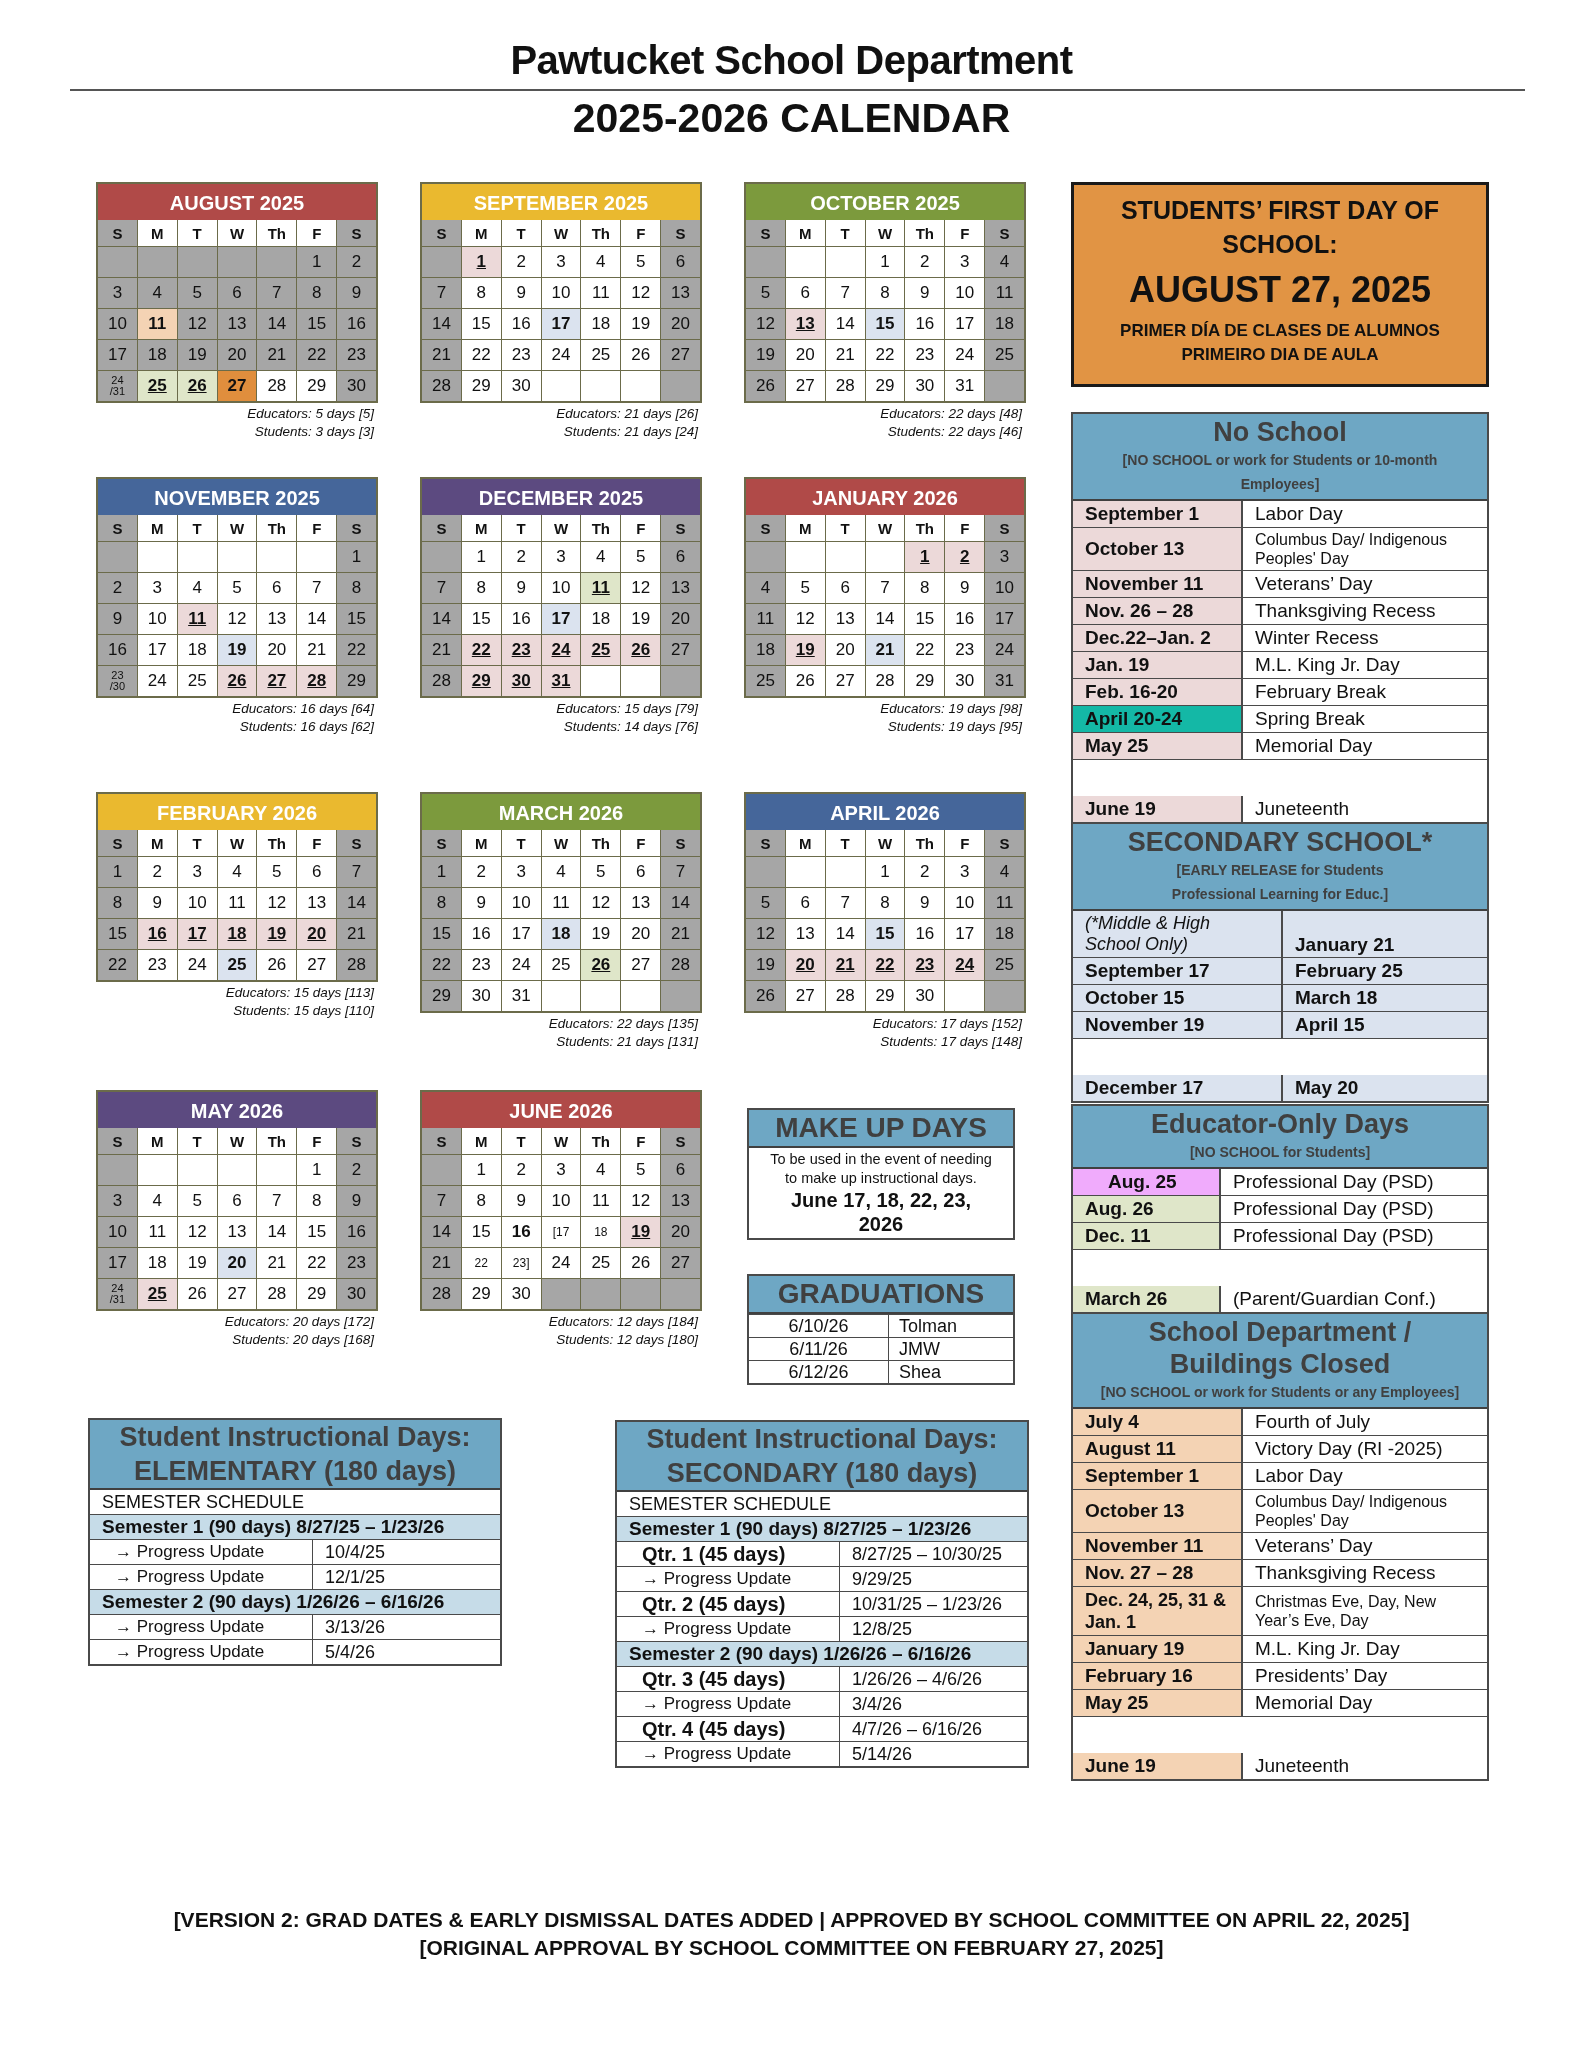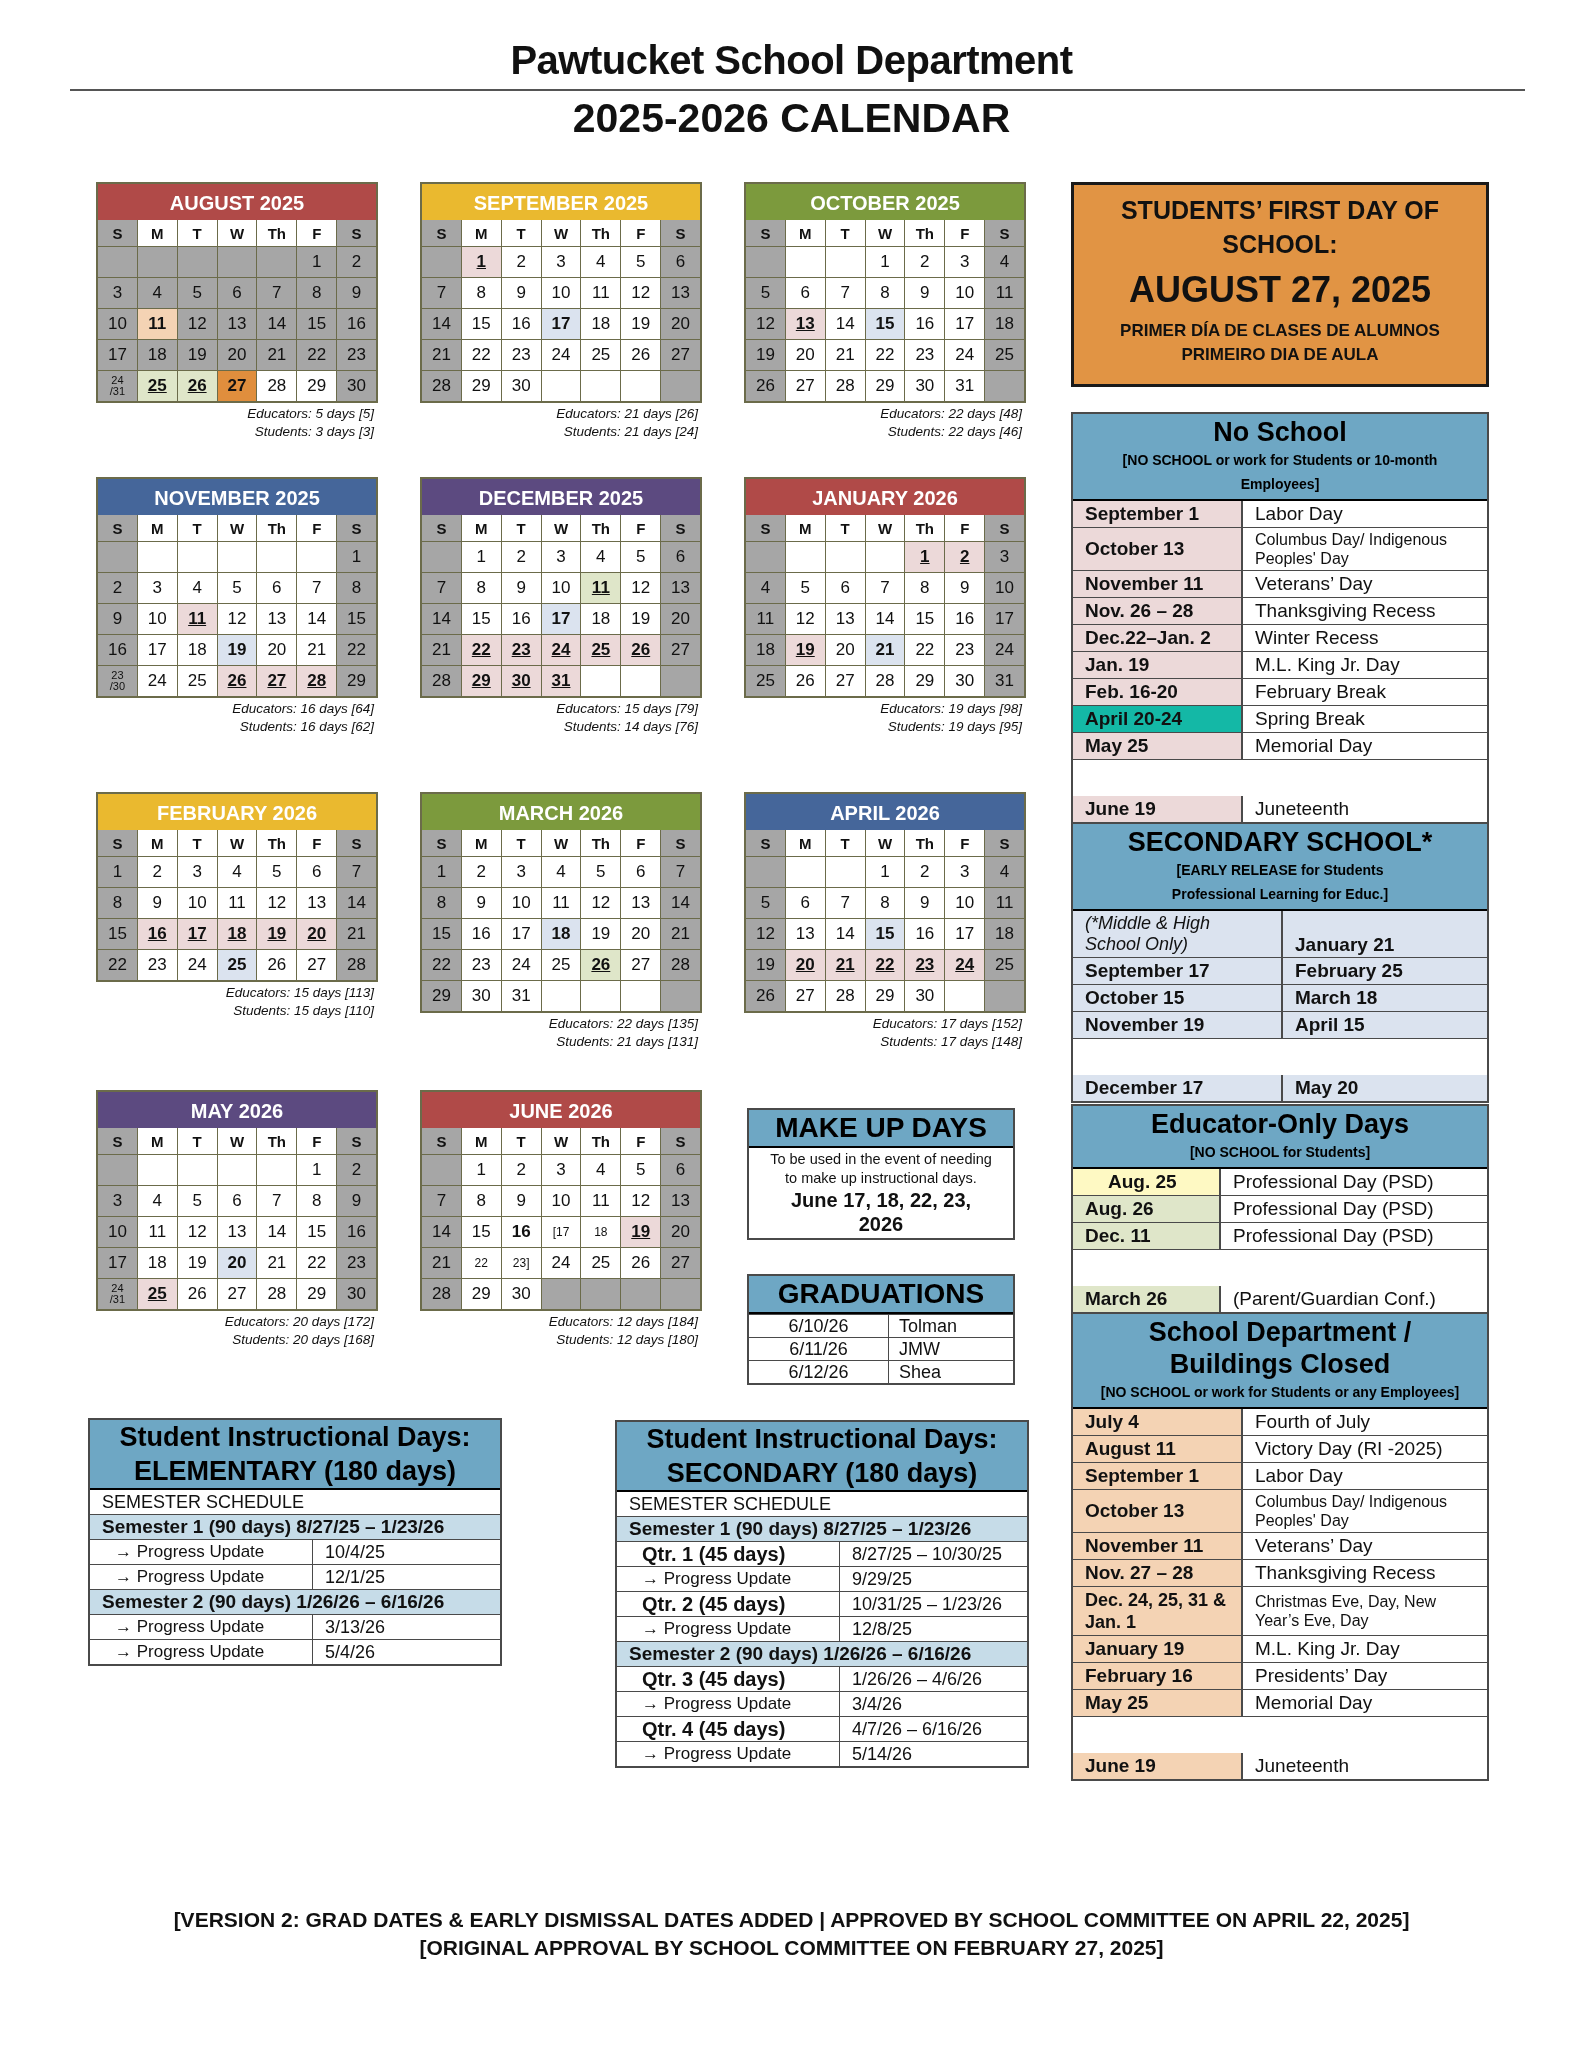--- a/index.html
+++ b/index.html
@@ -24,21 +24,21 @@
   .cell.cl { background: #f4d3b4; }
   .cell.fd { background: #e08e3d; font-weight: bold; }
   .counts { text-align: right; font-style: italic; font-size: 13.5px; line-height: 18px; margin-top: 2px; padding-right: 4px; font-family: "Liberation Sans", sans-serif; }
 
   .firstday { position: absolute; left: 1071px; top: 182px; width: 418px; height: 205px; background: #e19444; border: 3px solid #1a1a1a; text-align: center; font-family: "Liberation Sans", sans-serif; font-weight: bold; }
   .firstday .l1 { font-size: 25px; margin-top: 8px; line-height: 34px; }
   .firstday .l2 { font-size: 36px; margin-top: 8px; }
   .firstday .l3 { font-size: 17px; margin-top: 8px; line-height: 24px; }
 
   .panel { position: absolute; border: 2px solid #4a4a4a; font-family: "Liberation Sans", sans-serif; }
-  .phead { background: #6ea7c4; color: #000000; text-align: center; font-weight: bold; border-bottom: 2px solid #000000; }
+  .phead { background: #6ea7c4; color: #404040; text-align: center; font-weight: bold; border-bottom: 2px solid #404040; }
   .phead .big { font-size: 27px; line-height: 32px; }
   .phead .sub { font-size: 14px; line-height: 24px; }
   .prow { display: flex; border-bottom: 1.5px solid #4a4a4a; }
   .prow:last-child { border-bottom: none; margin-top: 36px; }
   .pk { font-weight: bold; font-size: 19px; padding: 2px 12px; border-right: 2px solid #4a4a4a; display: flex; align-items: center; }
   .pv { font-size: 19px; padding: 2px 12px; display: flex; align-items: center; flex: 1; line-height: 20px; }
   .pv.two { font-size: 16px; line-height: 19px; }
 
   .box { position: absolute; border: 2px solid #4a4a4a; font-family: "Liberation Sans", sans-serif; }
   .box .phead .big { font-size: 28px; line-height: 36px; }
@@ -719,21 +719,21 @@
     </div>
 </div>
 
 <div class="panel" style="left:1071px; top:1104px; width:418px;">
   <div class="phead" style="padding:2px 10px 3px;">
     <div class="big">Educator-Only Days</div>
     <div class="sub">[NO SCHOOL for Students]</div>
   </div>
   <div id="eduRows">
       <div class="prow">
-        <div class="pk" style="background: #fef9c3; width: 148px; padding-left: 35px;">Aug. 25</div>
+        <div class="pk" style="background: #f0abfc; width: 148px; padding-left: 35px;">Aug. 25</div>
         <div class="pv">Professional Day (PSD)</div>
       </div>
       <div class="prow">
         <div class="pk" style="background: rgb(223, 230, 201); width: 148px;">Aug. 26</div>
         <div class="pv">Professional Day (PSD)</div>
       </div>
       <div class="prow">
         <div class="pk" style="background: rgb(223, 230, 201); width: 148px;">Dec. 11</div>
         <div class="pv">Professional Day (PSD)</div>
       </div>

